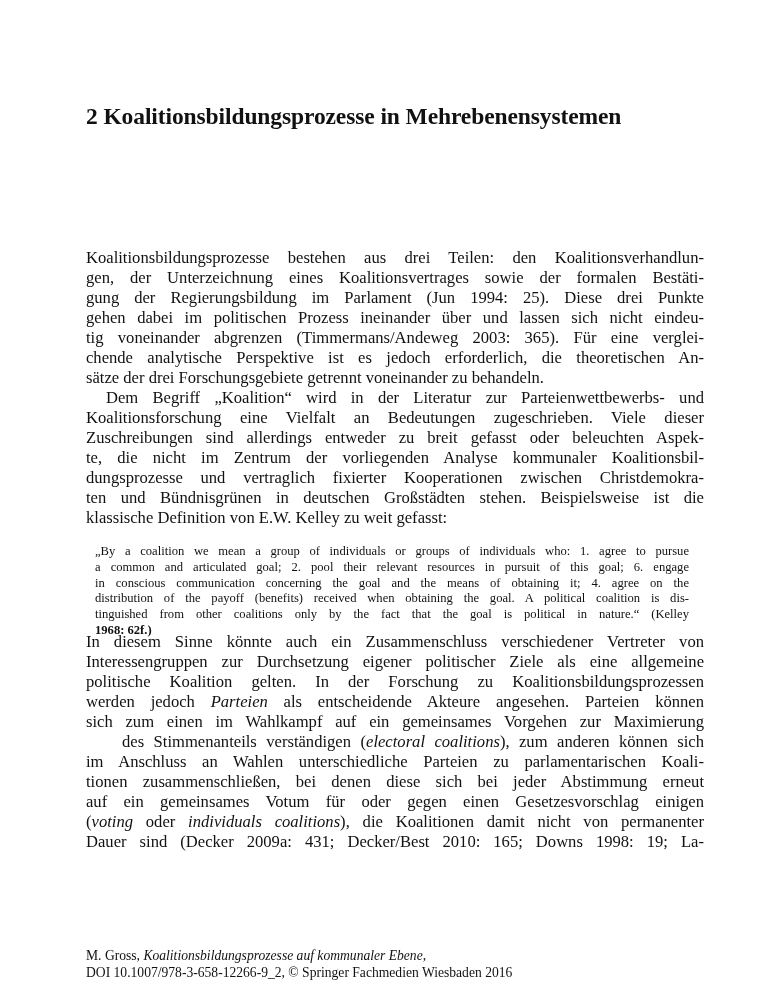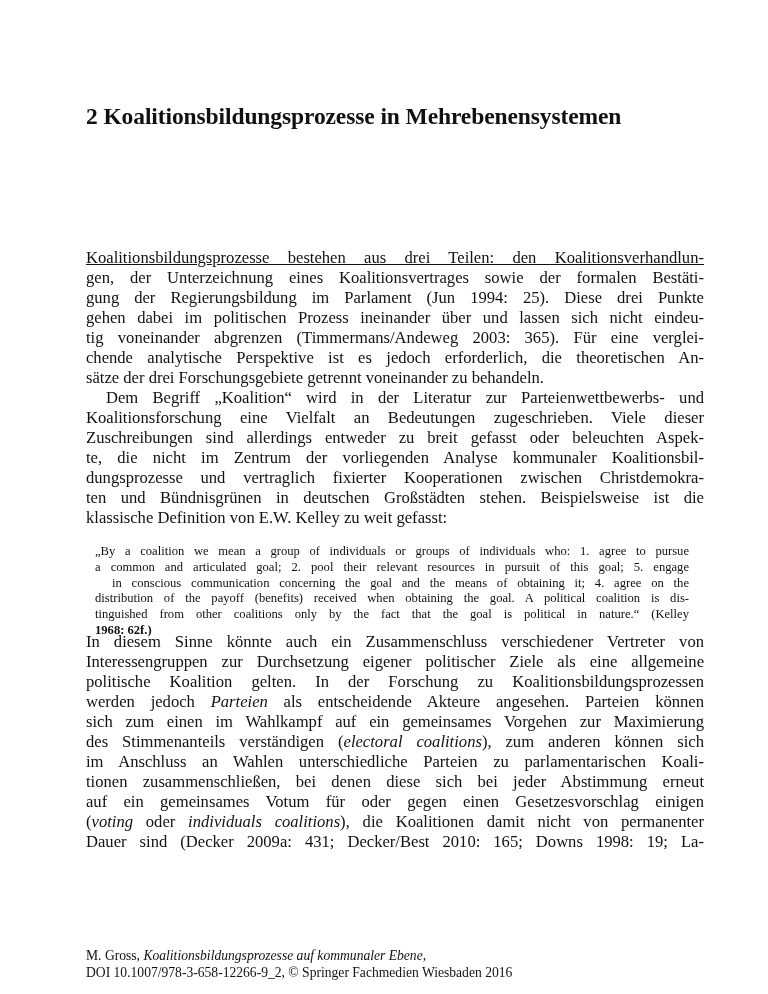--- a/index.html
+++ b/index.html
@@ -17,52 +17,52 @@
   .footer { position:absolute; left:86px; top:947px; font-size:13.6px; line-height:17px; }
   .footer .line { height:17px; text-align-last:left; }
   i { font-style:italic; }
 </style>
 </head>
 <body>
 
 <div class="title">2 Koalitionsbildungsprozesse in Mehrebenensystemen</div>
 
 <div class="body" style="top:248px;">
-  <span class="line" style="white-space: normal; overflow: hidden; text-decoration: underline;">Koalitionsbildungsprozesse bestehen aus drei Teilen: den Koalitionsverhandlun-</span>
+  <span class="line" style="white-space: normal; overflow: hidden;">Koalitionsbildungsprozesse bestehen aus drei Teilen: den Koalitionsverhandlun-</span>
   <span class="line" style="white-space: normal; overflow: hidden;">gen, der Unterzeichnung eines Koalitionsvertrages sowie der formalen Bestäti-</span>
   <span class="line" style="white-space: normal; overflow: hidden;">gung der Regierungsbildung im Parlament (Jun 1994: 25). Diese drei Punkte</span>
   <span class="line" style="white-space: normal; overflow: hidden;">gehen dabei im politischen Prozess ineinander über und lassen sich nicht eindeu-</span>
   <span class="line" style="white-space: normal; overflow: hidden;">tig voneinander abgrenzen (Timmermans/Andeweg 2003: 365). Für eine verglei-</span>
   <span class="line" style="white-space: normal; overflow: hidden;">chende analytische Perspektive ist es jedoch erforderlich, die theoretischen An-</span>
   <span class="line last" style="white-space: normal; overflow: hidden;">sätze der drei Forschungsgebiete getrennt voneinander zu behandeln.</span>
   <span class="line indent" style="white-space: normal; overflow: hidden;">Dem Begriff „Koalition“ wird in der Literatur zur Parteienwettbewerbs- und</span>
   <span class="line" style="white-space: normal; overflow: hidden;">Koalitionsforschung eine Vielfalt an Bedeutungen zugeschrieben. Viele dieser</span>
   <span class="line" style="white-space: normal; overflow: hidden;">Zuschreibungen sind allerdings entweder zu breit gefasst oder beleuchten Aspek-</span>
   <span class="line" style="white-space: normal; overflow: hidden;">te, die nicht im Zentrum der vorliegenden Analyse kommunaler Koalitionsbil-</span>
   <span class="line" style="white-space: normal; overflow: hidden;">dungsprozesse und vertraglich fixierter Kooperationen zwischen Christdemokra-</span>
   <span class="line" style="white-space: normal; overflow: hidden;">ten und Bündnisgrünen in deutschen Großstädten stehen. Beispielsweise ist die</span>
   <span class="line last" style="white-space: normal; overflow: hidden;">klassische Definition von E.W. Kelley zu weit gefasst:</span>
 </div>
 
 <div class="quote" style="top:544px;">
   <span class="line" style="white-space: normal; overflow: hidden;">„By a coalition we mean a group of individuals or groups of individuals who: 1. agree to pursue</span>
-  <span class="line" style="white-space: normal; overflow: hidden;">a common and articulated goal; 2. pool their relevant resources in pursuit of this goal; 5. engage</span>
-  <span class="line" style="white-space: normal; overflow: hidden; margin-left: 17px;">in conscious communication concerning the goal and the means of obtaining it; 4. agree on the</span>
+  <span class="line" style="white-space: normal; overflow: hidden;">a common and articulated goal; 2. pool their relevant resources in pursuit of this goal; 6. engage</span>
+  <span class="line" style="white-space: normal; overflow: hidden;">in conscious communication concerning the goal and the means of obtaining it; 4. agree on the</span>
   <span class="line" style="white-space: normal; overflow: hidden;">distribution of the payoff (benefits) received when obtaining the goal. A political coalition is dis-</span>
   <span class="line" style="white-space: normal; overflow: hidden;">tinguished from other coalitions only by the fact that the goal is political in nature.“ (Kelley</span>
   <span class="line last" style="white-space: normal; overflow: hidden; font-weight: bold;">1968: 62f.)</span>
 </div>
 
 <div class="body" style="top:632px;">
   <span class="line" style="white-space: normal; overflow: hidden;">In diesem Sinne könnte auch ein Zusammenschluss verschiedener Vertreter von</span>
   <span class="line" style="white-space: normal; overflow: hidden;">Interessengruppen zur Durchsetzung eigener politischer Ziele als eine allgemeine</span>
   <span class="line" style="white-space: normal; overflow: hidden;">politische Koalition gelten. In der Forschung zu Koalitionsbildungsprozessen</span>
   <span class="line" style="white-space: normal; overflow: hidden;"><span>werden jedoch </span><i>Parteien</i><span> als entscheidende Akteure angesehen. Parteien können</span></span>
   <span class="line" style="white-space: normal; overflow: hidden;">sich zum einen im Wahlkampf auf ein gemeinsames Vorgehen zur Maximierung</span>
-  <span class="line" style="white-space: normal; overflow: hidden;"><span>des Stimmenanteils verständigen (</span><i>electoral coalitions</i><span>), zum anderen können sich</span></span>
+  <span class="line" style="white-space: normal; overflow: hidden; margin-left: 36px;"><span>des Stimmenanteils verständigen (</span><i>electoral coalitions</i><span>), zum anderen können sich</span></span>
   <span class="line" style="white-space: normal; overflow: hidden;">im Anschluss an Wahlen unterschiedliche Parteien zu parlamentarischen Koali-</span>
   <span class="line" style="white-space: normal; overflow: hidden;">tionen zusammenschließen, bei denen diese sich bei jeder Abstimmung erneut</span>
   <span class="line" style="white-space: normal; overflow: hidden;">auf ein gemeinsames Votum für oder gegen einen Gesetzesvorschlag einigen</span>
   <span class="line" style="white-space: normal; overflow: hidden;"><span>(</span><i>voting</i><span> oder </span><i>individuals coalitions</i><span>), die Koalitionen damit nicht von permanenter</span></span>
   <span class="line" style="white-space: normal; overflow: hidden;">Dauer sind (Decker 2009a: 431; Decker/Best 2010: 165; Downs 1998: 19; La-</span>
 </div>
 
 <div class="footer">
   <span class="line" style="white-space: normal; overflow: hidden;"><span>M. Gross, </span><i>Koalitionsbildungsprozesse auf kommunaler Ebene,</i></span>
   <span class="line" style="white-space: normal; overflow: hidden;">DOI 10.1007/978-3-658-12266-9_2, © Springer Fachmedien Wiesbaden 2016</span>

